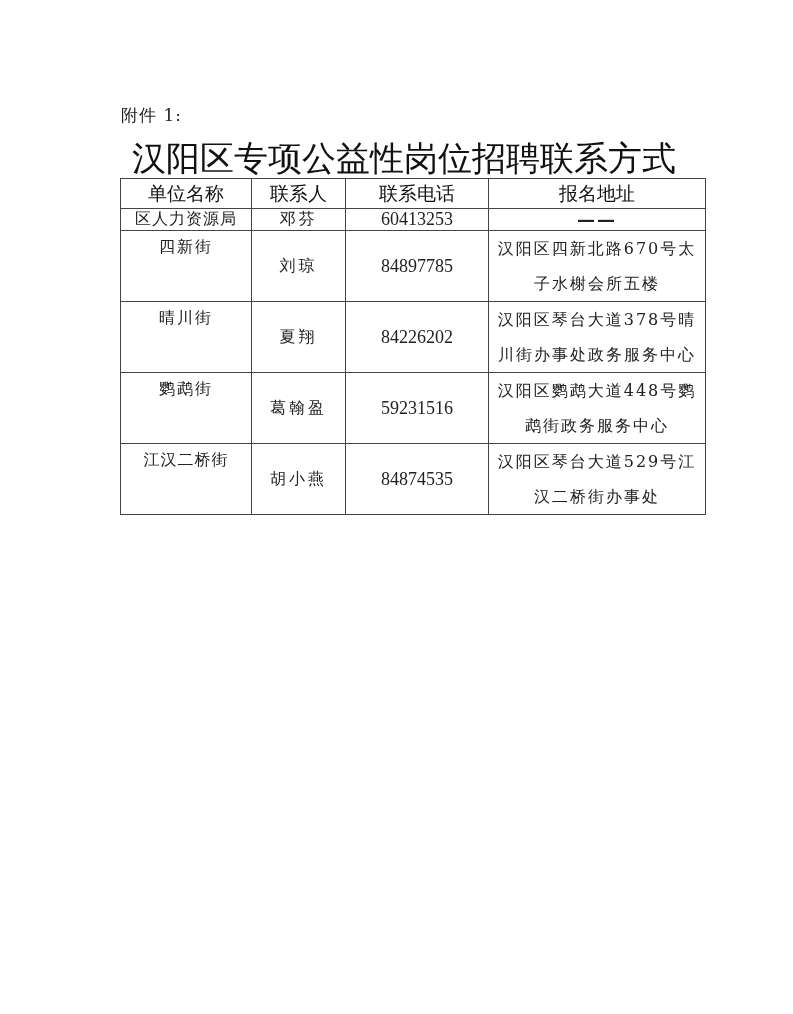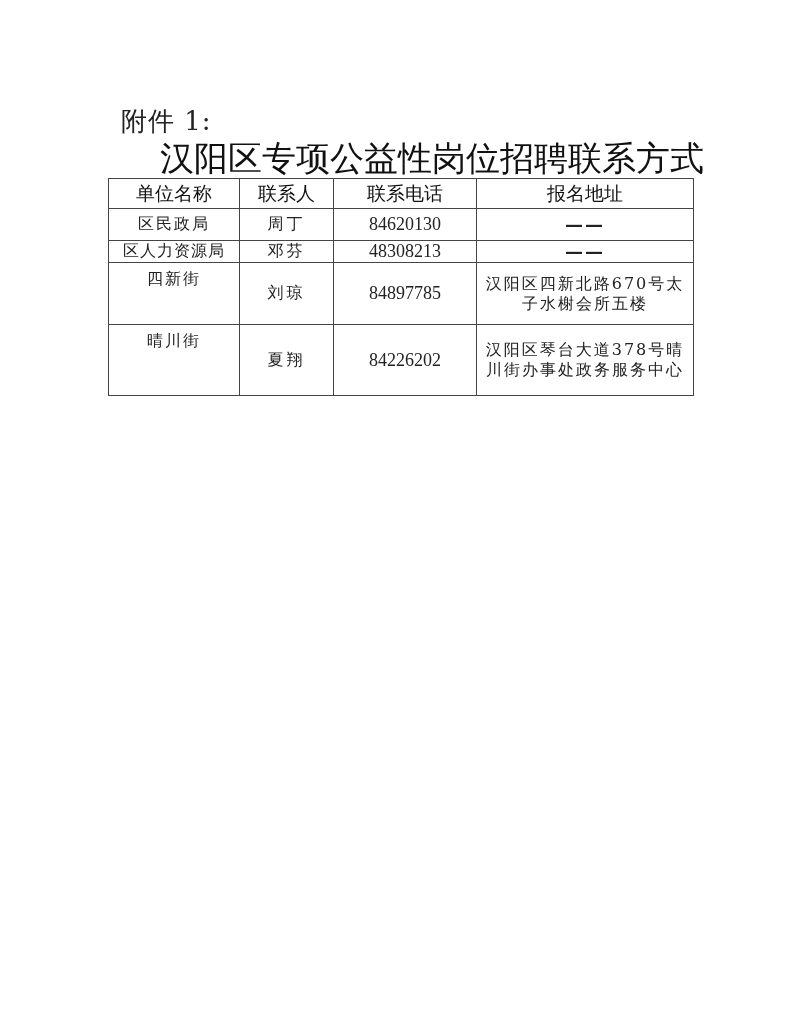--- a/index.html
+++ b/index.html
@@ -3,32 +3,32 @@
   <meta charset="utf-8">
   <style>
     html, body { margin: 0; padding: 0; background: #ffffff; }
     body {
       width: 793px; height: 1014px; position: relative; overflow: hidden;
       font-family: "DejaVu Serif", "Liberation Serif", serif;
       color: #1a1a1a;
     }
     .attach {
       position: absolute; left: 121px; top: 104px;
-      font-size: 26px; letter-spacing: 1px;
+      font-size: 17px; letter-spacing: 1px;
       font-family: "DejaVu Serif", "Liberation Serif", serif;
       color: #222;
     }
     .title {
-      position: absolute; left: 160px; top: 138px;
+      position: absolute; left: 132px; top: 138px;
       font-size: 34px; line-height: 40px;
       font-family: "DejaVu Sans", "Liberation Sans", sans-serif;
       color: #111; letter-spacing: 0px;
     }
     table {
-      position: absolute; left: 108px; top: 178px;
+      position: absolute; left: 120px; top: 178px;
       border-collapse: collapse;
       table-layout: fixed;
       width: 585px;
     }
     td, th {
       border: 1.5px solid #444;
       padding: 0;
       text-align: center;
       font-weight: normal;
       color: #222;
@@ -37,21 +37,21 @@
       height: 29px;
       font-size: 19px;
       font-family: "DejaVu Sans", "Liberation Sans", sans-serif;
       color: #111;
     }
     td { font-size: 16px; vertical-align: middle; }
     td.unit { vertical-align: top; padding-top: 6px; letter-spacing: 2px; }
     td.unit.single { vertical-align: middle; padding-top: 0; }
     td.contact { letter-spacing: 3px; }
     td.phone { font-family: "Liberation Serif", "DejaVu Serif", serif; font-size: 18px; }
-    td.addr { line-height: 20px; padding: 0 6px; letter-spacing: 2px; }
+    td.addr { line-height: 35px; padding: 0 6px; letter-spacing: 2px; }
     td.dash { font-size: 18px; font-weight: bold; letter-spacing: 2px; }
   </style>
 </head>
 <body>
 
 <div class="attach">附件 1:</div>
 <div class="title">汉阳区专项公益性岗位招聘联系方式</div>
 
 <table>
   <colgroup>
@@ -62,38 +62,44 @@
   </colgroup>
   <thead>
     <tr>
       <th>单位名称</th>
       <th>联系人</th>
       <th>联系电话</th>
       <th>报名地址</th>
     </tr>
   </thead>
   <tbody>
-    <tr style="height:32px">
-      <td class="unit single">区民政局</td>
-      <td class="contact">周丁</td>
-      <td class="phone">84620130</td>
-      <td class="dash">——</td>
-    </tr>
     <tr style="height:21px">
       <td class="unit single" style="letter-spacing:1px">区人力资源局</td>
       <td class="contact">邓芬</td>
-      <td class="phone">48308213</td>
+      <td class="phone">60413253</td>
       <td class="dash">——</td>
     </tr>
     <tr style="height:62px">
       <td class="unit">四新街</td>
       <td class="contact">刘琼</td>
       <td class="phone">84897785</td>
       <td class="addr">汉阳区四新北路670号太子水榭会所五楼</td>
     </tr>
     <tr style="height:71px">
       <td class="unit">晴川街</td>
       <td class="contact">夏翔</td>
       <td class="phone">84226202</td>
       <td class="addr">汉阳区琴台大道378号晴川街办事处政务服务中心</td>
     </tr>
+    <tr style="height:62px">
+      <td class="unit">鹦鹉街</td>
+      <td class="contact">葛翰盈</td>
+      <td class="phone">59231516</td>
+      <td class="addr">汉阳区鹦鹉大道448号鹦鹉街政务服务中心</td>
+    </tr>
+    <tr style="height:62px">
+      <td class="unit" style="letter-spacing:1px">江汉二桥街</td>
+      <td class="contact">胡小燕</td>
+      <td class="phone">84874535</td>
+      <td class="addr">汉阳区琴台大道529号江汉二桥街办事处</td>
+    </tr>
   </tbody>
 </table>
 
 </body></html>

